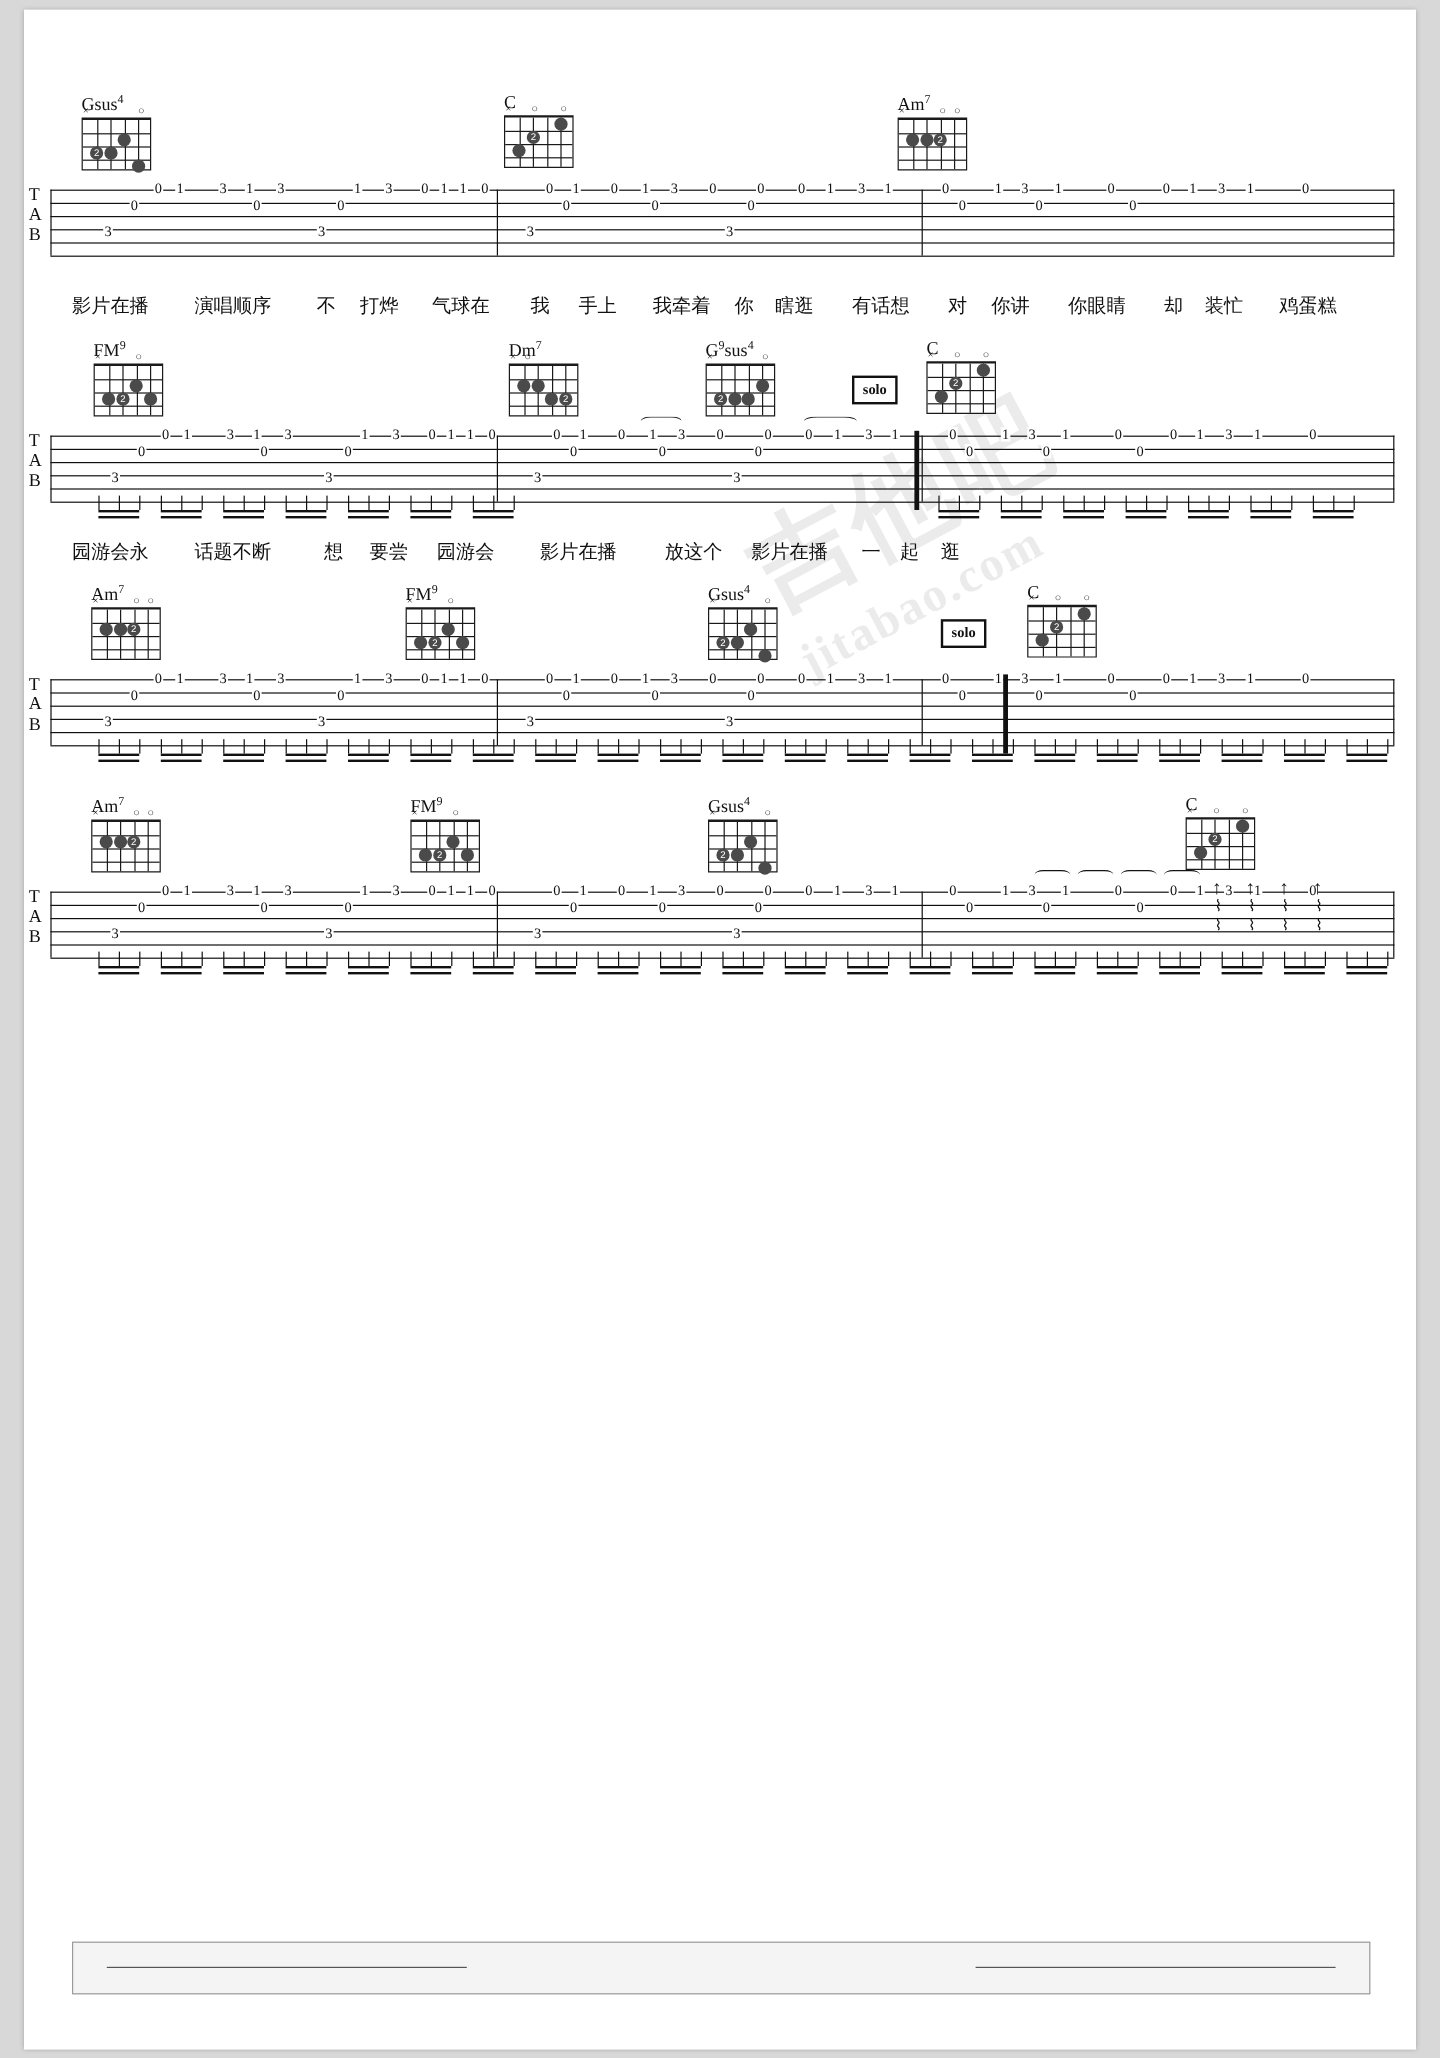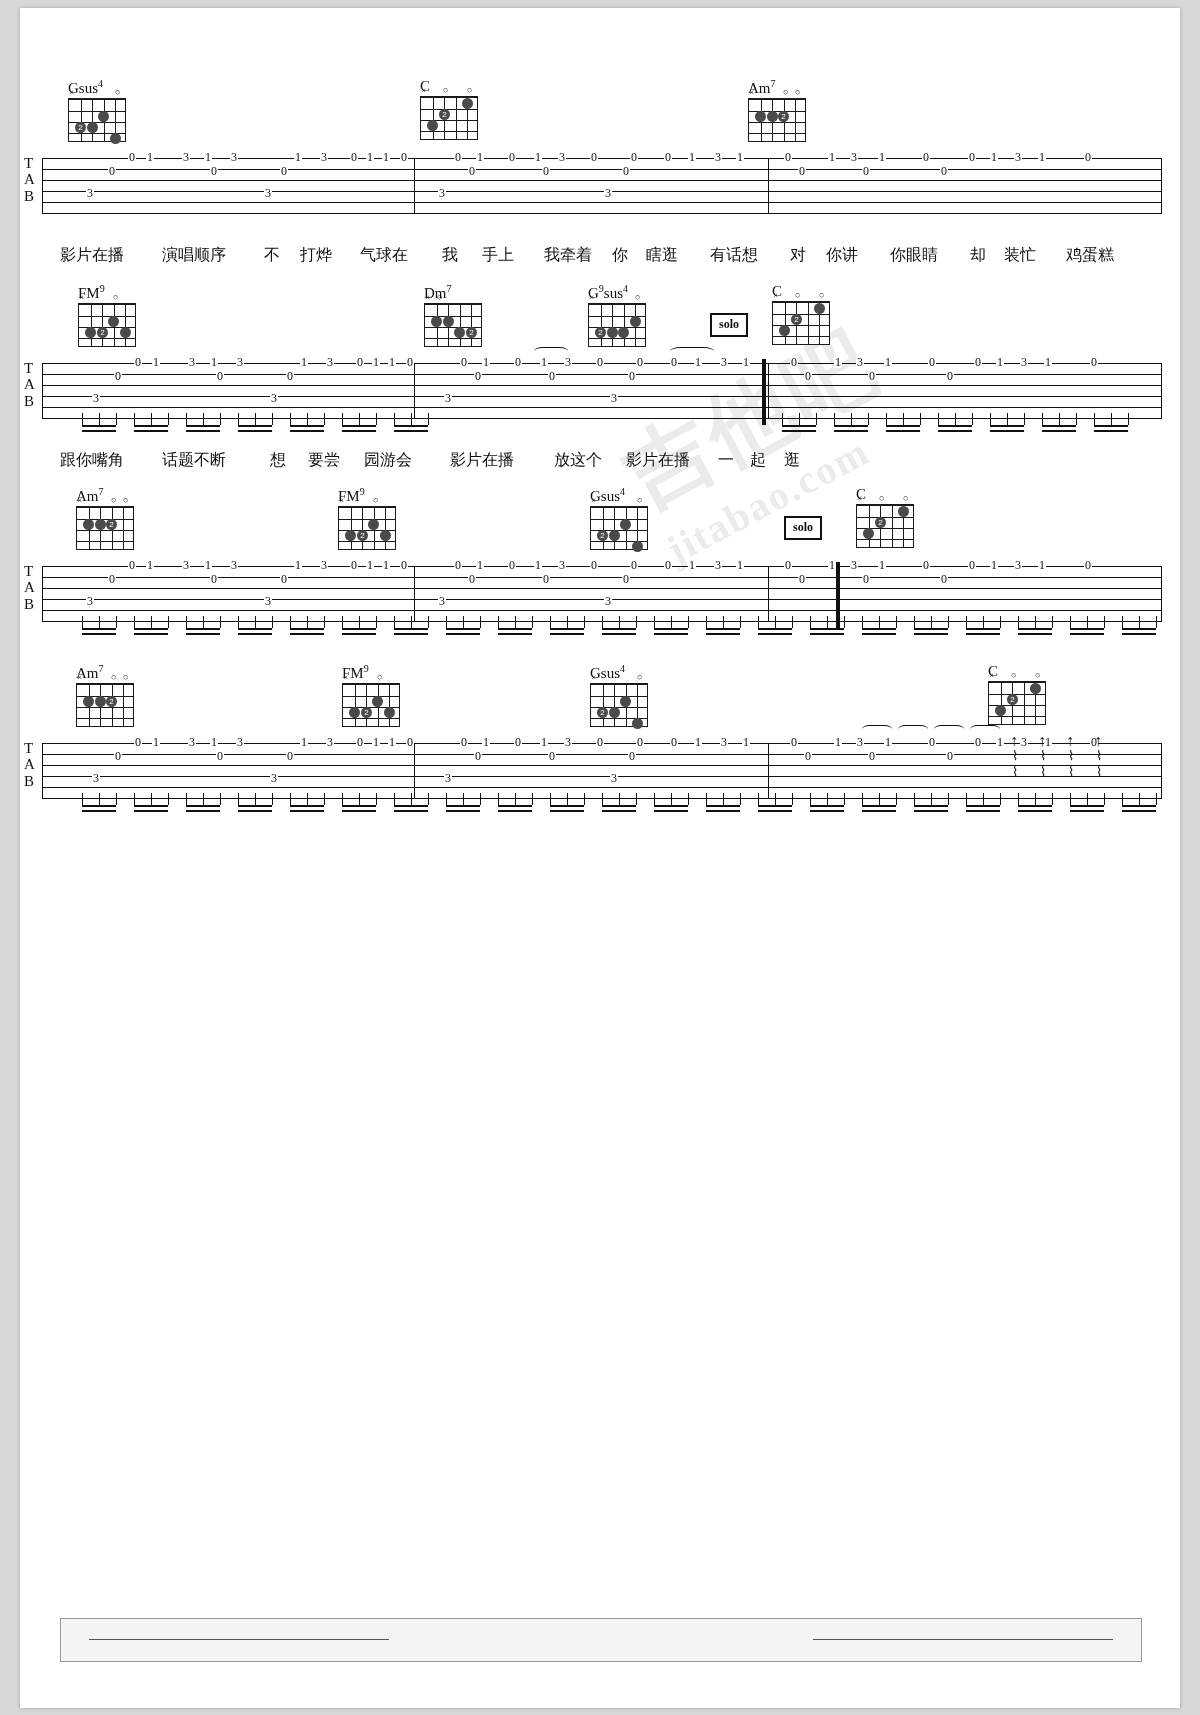--- a/index.html
+++ b/index.html
@@ -465,21 +465,21 @@
         <div class="stem" style="left:1017px;top:50px;height:12px;"></div>
         <div class="beam" style="left:1052px;top:62px;width:34px;"></div>
         <div class="beam2" style="left:1052px;top:67px;width:34px;"></div>
         <div class="stem" style="left:1052px;top:50px;height:12px;"></div>
         <div class="stem" style="left:1086px;top:50px;height:12px;"></div>
         <div class="stem" style="left:1069px;top:50px;height:12px;"></div>
         <div class="slur" style="left:492px;top:-16px;width:34px;"></div>
         <div class="slur" style="left:628px;top:-16px;width:44px;"></div>
       </div>
     <div class="lyrics" style="top:168px;">
-        <div class="lyr" style="left:18px;top:0;">跟你嘴角</div>
+        <div class="lyr" style="left:18px;top:0;">园游会永</div>
         <div class="lyr" style="left:120px;top:0;">话题不断</div>
         <div class="lyr" style="left:228px;top:0;">想</div>
         <div class="lyr" style="left:266px;top:0;">要尝</div>
         <div class="lyr" style="left:322px;top:0;">园游会</div>
         <div class="lyr" style="left:408px;top:0;">影片在播</div>
         <div class="lyr" style="left:512px;top:0;">放</div>
         <div class="lyr" style="left:528px;top:0;">这个</div>
         <div class="lyr" style="left:584px;top:0;">影片在播</div>
         <div class="lyr" style="left:676px;top:0;">一</div>
         <div class="lyr" style="left:708px;top:0;">起</div>

